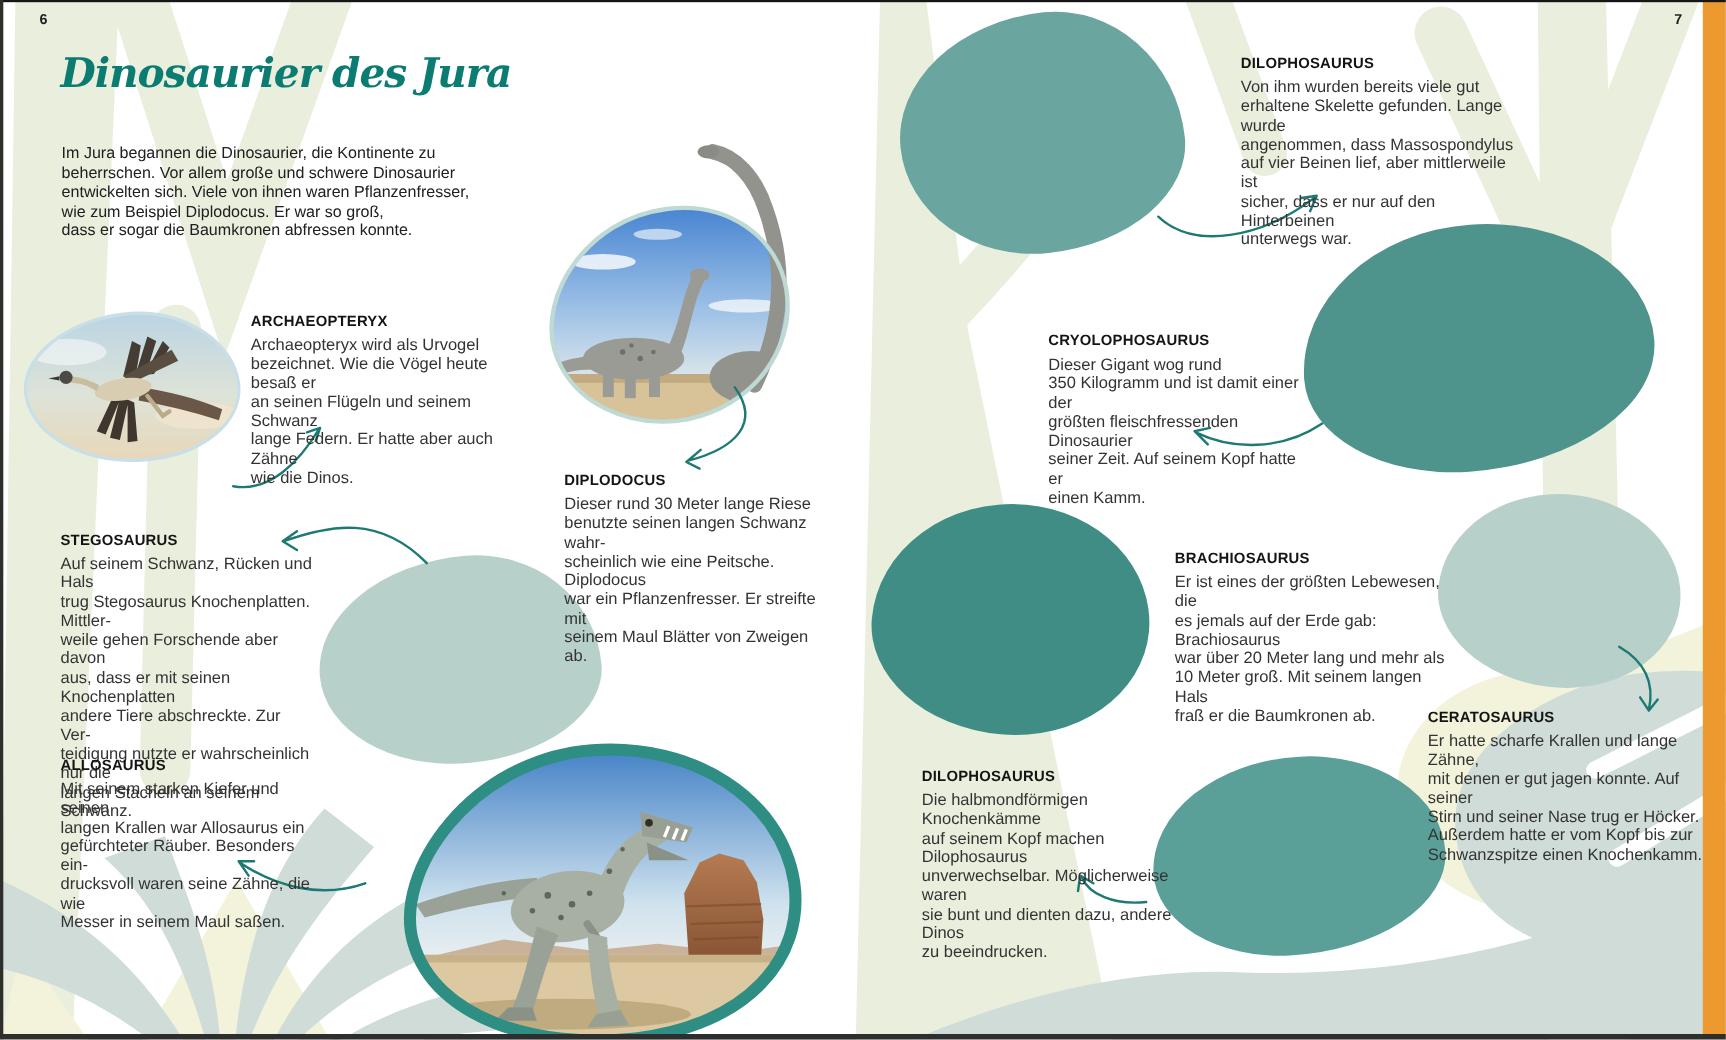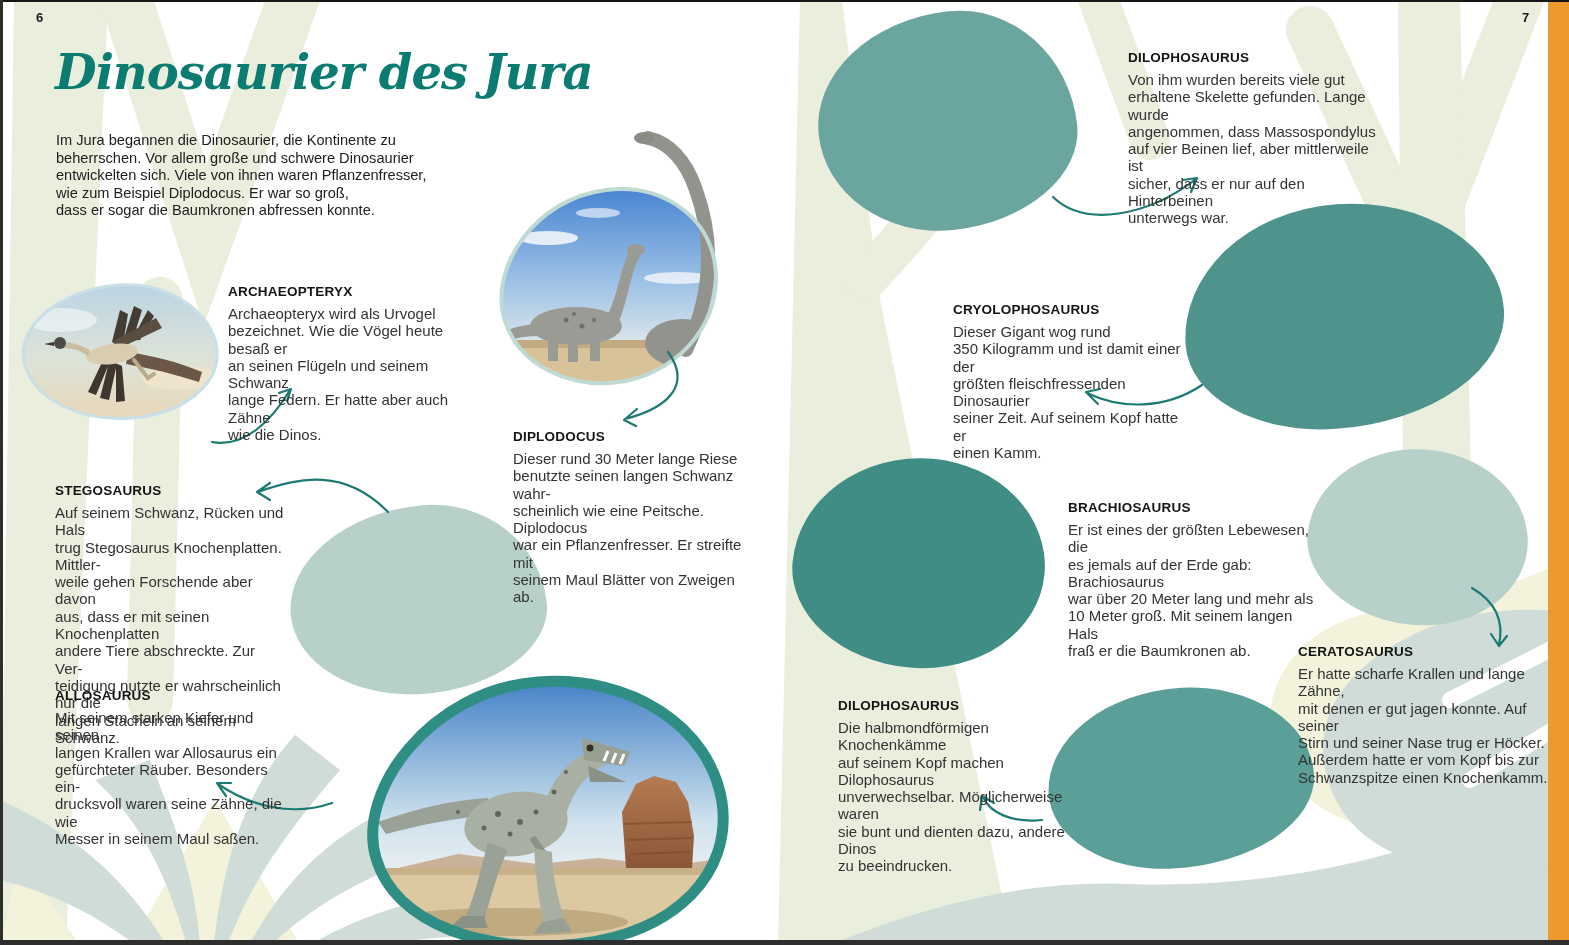--- a/index.html
+++ b/index.html
@@ -9,21 +9,21 @@
   .bg-svg{position:absolute;left:0;top:0;z-index:1;}
   .blob{position:absolute;z-index:2;}
   .photo{position:absolute;z-index:3;}
   .arrows{position:absolute;left:0;top:0;z-index:4;pointer-events:none;}
   .txt{position:absolute;z-index:5;}
   .edge{position:absolute;z-index:7;}
 
   
   .pagenum{font-size:13px;font-weight:bold;color:#1c1c1c;}
   .title{font-family:"DejaVu Serif","Liberation Serif",serif;font-style:italic;font-weight:bold;
-         font-size:48px;color:#0a7c72;letter-spacing:-1px;line-height:1;}
+         font-size:37px;color:#0a7c72;letter-spacing:-1px;line-height:1;}
   .intro{font-size:14.6px;line-height:17.6px;color:#202020;white-space:pre-line;}
   .entry h3{margin:0 0 6px 0;font-size:13.5px;font-weight:bold;color:#141414;letter-spacing:.2px;}
   .entry p{margin:0;font-size:15px;line-height:17.3px;color:#333333;white-space:pre-line;}
 
   
   .blob-massospondylus{left:818px;top:12px;width:258px;height:218px;background:#6ba59f;
       border-radius:55% 45% 52% 48%/50% 58% 42% 50%;transform:rotate(-6deg);}
   .blob-cryolophosaurus{left:1184px;top:204px;width:320px;height:224px;background:#4e948d;
       border-radius:50% 50% 55% 45%/58% 52% 48% 42%;transform:rotate(-4deg);}
   .blob-brachiosaurus{left:793px;top:458px;width:252px;height:210px;background:#3f8d85;

